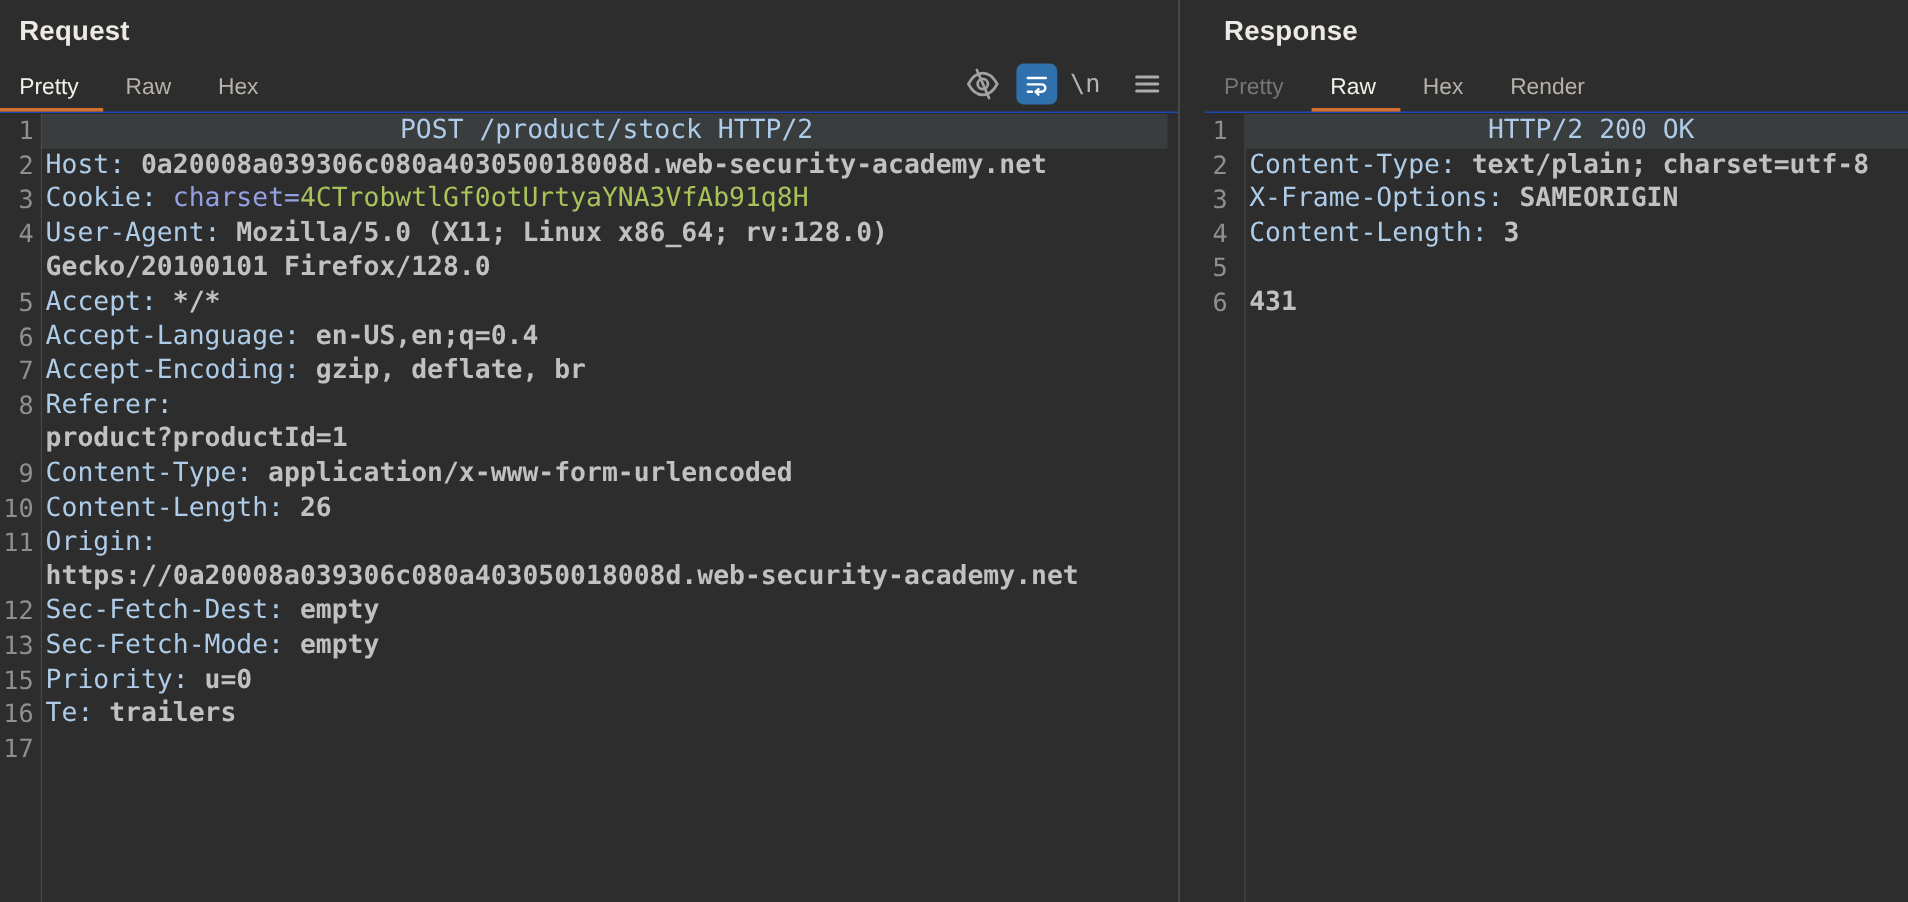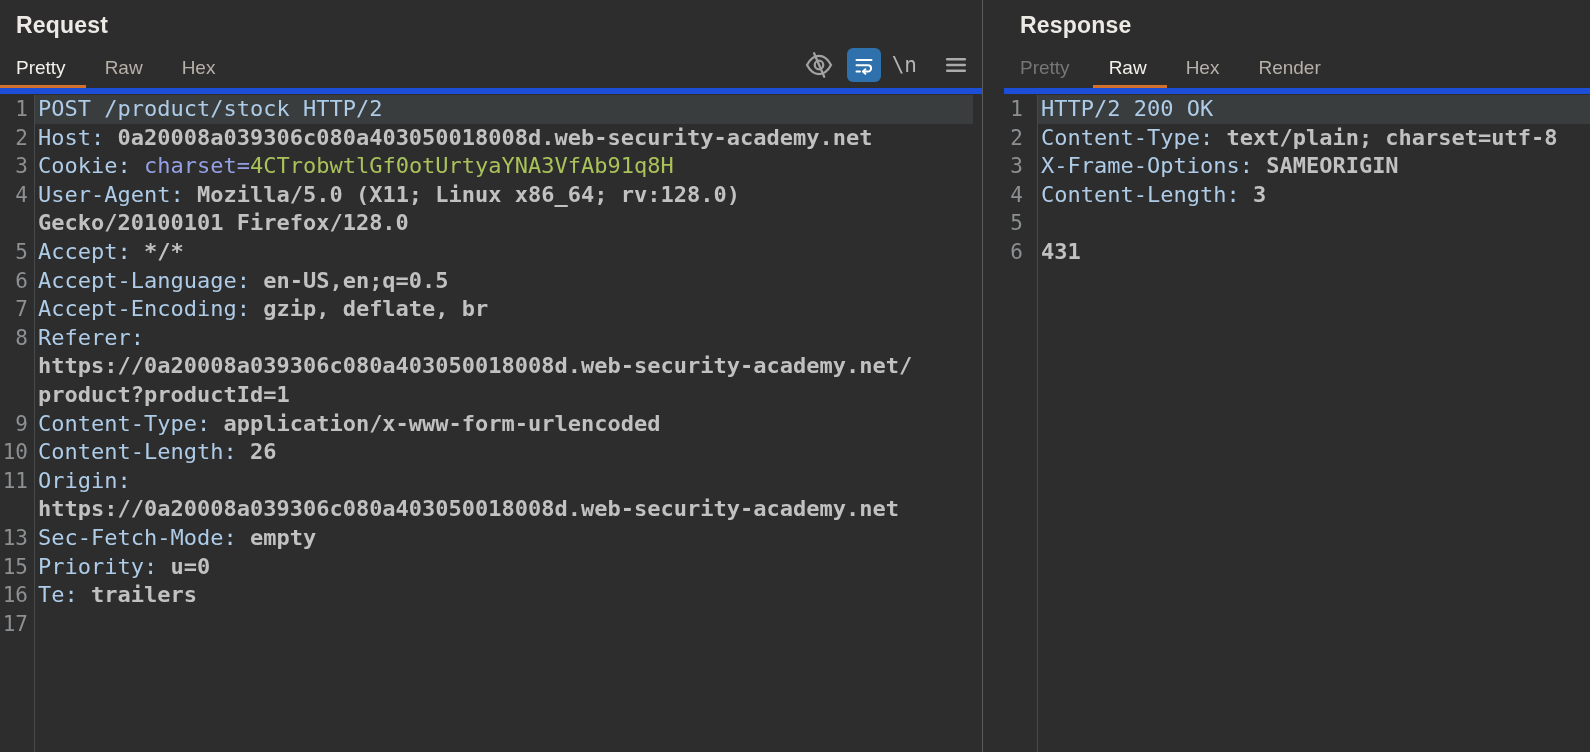--- a/index.html
+++ b/index.html
@@ -7,21 +7,21 @@
   body {
     width:1590px; height:752px; position:relative; overflow:hidden;
     background: var(--bg, #2d2d2d);
     font-family: "Liberation Sans", sans-serif;
   }
   .panel { position:absolute; top:0; bottom:0; }
   #request-panel { left:0; width:982px; }
   #response-panel { left:1004px; width:607px; }
 
   .panel-header { position:absolute; top:0; left:0; right:0; height:94px;
-    border-bottom:6px solid #1d4ed8; }
+    border-bottom:1px solid #1d4ed8; }
   .panel-title { position:absolute; left:16px; top:12px; font-size:23px;
     font-weight:bold; color:#edeae5; letter-spacing:.2px; }
   .tabs { position:absolute; left:16px; bottom:0; height:40px; display:flex;
     align-items:center; gap:39px; font-size:19px; color:#b6b1a9; }
   .tab { position:relative; }
   .tab.selected { color:#f3f0ea; }
   .tab.disabled { color:#767676; }
   .tab.selected::after { content:""; position:absolute; left:-16px; right:-20px;
     bottom:-9px; height:3px; background:var(--accent_orange,#d2712e); }
 
@@ -36,21 +36,21 @@
   .icon-btn.menu { margin-left:20px; }
 
   .editor { position:absolute; top:95px; left:0; right:0; bottom:0;
     font-family:"DejaVu Sans Mono",monospace; font-size:22px; line-height:28.6px; }
   #request-panel .editor { right:9px; }
   .row { display:flex; height:28.6px; }
   .ln { flex:0 0 35px; text-align:right; padding-right:7px; color:#8d9092;
     font-size:21px; }
   #response-panel .ln { flex-basis:34px; padding-right:15px; }
   .code { flex:1; padding-left:3px; white-space:pre; overflow:hidden; }
-  .row.hl .code { background:var(--highlight_row,#3a3d3e); }
+  .row.hl .code { background:var(--highlight_row,#3a3d3e);text-align:center; }
 
   .gutter-sep { position:absolute; top:95px; bottom:0; width:1px;
     background:#48494a; }
   #request-panel .gutter-sep { left:34px; }
   #response-panel .gutter-sep { left:33px; }
 
   .divider { position:absolute; top:0; bottom:0; left:982px; width:1px;
     background:#5b5b5b; cursor:col-resize; }
 
   .tk-name  { color:var(--syntax_name,#aecce8); }
@@ -118,53 +118,53 @@
       <div class="row">
         <span class="ln"></span>
         <div class="code"><span class="tk-val">Gecko/20100101 Firefox/128.0</span></div>
       </div>
       <div class="row">
         <span class="ln">5</span>
         <div class="code"><span class="tk-name">Accept:</span><span class="tk-val"> */*</span></div>
       </div>
       <div class="row">
         <span class="ln">6</span>
-        <div class="code"><span class="tk-name">Accept-Language:</span><span class="tk-val"> en-US,en;q=0.5</span></div>
+        <div class="code"><span class="tk-name">Accept-Language:</span><span class="tk-val"> en-US,en;q=0.4</span></div>
       </div>
       <div class="row">
         <span class="ln">7</span>
         <div class="code"><span class="tk-name">Accept-Encoding:</span><span class="tk-val"> gzip, deflate, br</span></div>
       </div>
       <div class="row">
         <span class="ln">8</span>
         <div class="code"><span class="tk-name">Referer:</span></div>
       </div>
       <div class="row">
         <span class="ln"></span>
-        <div class="code"><span class="tk-val">https://0a20008a039306c080a403050018008d.web-security-academy.net/</span></div>
-      </div>
-      <div class="row">
-        <span class="ln"></span>
         <div class="code"><span class="tk-val">product?productId=1</span></div>
       </div>
       <div class="row">
         <span class="ln">9</span>
         <div class="code"><span class="tk-name">Content-Type:</span><span class="tk-val"> application/x-www-form-urlencoded</span></div>
       </div>
       <div class="row">
         <span class="ln">10</span>
         <div class="code"><span class="tk-name">Content-Length:</span><span class="tk-val"> 26</span></div>
       </div>
       <div class="row">
         <span class="ln">11</span>
         <div class="code"><span class="tk-name">Origin:</span></div>
       </div>
       <div class="row">
         <span class="ln"></span>
         <div class="code"><span class="tk-val">https://0a20008a039306c080a403050018008d.web-security-academy.net</span></div>
+      </div>
+      <div class="row">
+        <span class="ln">12</span>
+        <div class="code"><span class="tk-name">Sec-Fetch-Dest:</span><span class="tk-val"> empty</span></div>
       </div>
       <div class="row">
         <span class="ln">13</span>
         <div class="code"><span class="tk-name">Sec-Fetch-Mode:</span><span class="tk-val"> empty</span></div>
       </div>
       <div class="row">
         <span class="ln">15</span>
         <div class="code"><span class="tk-name">Priority:</span><span class="tk-val"> u=0</span></div>
       </div>
       <div class="row">

